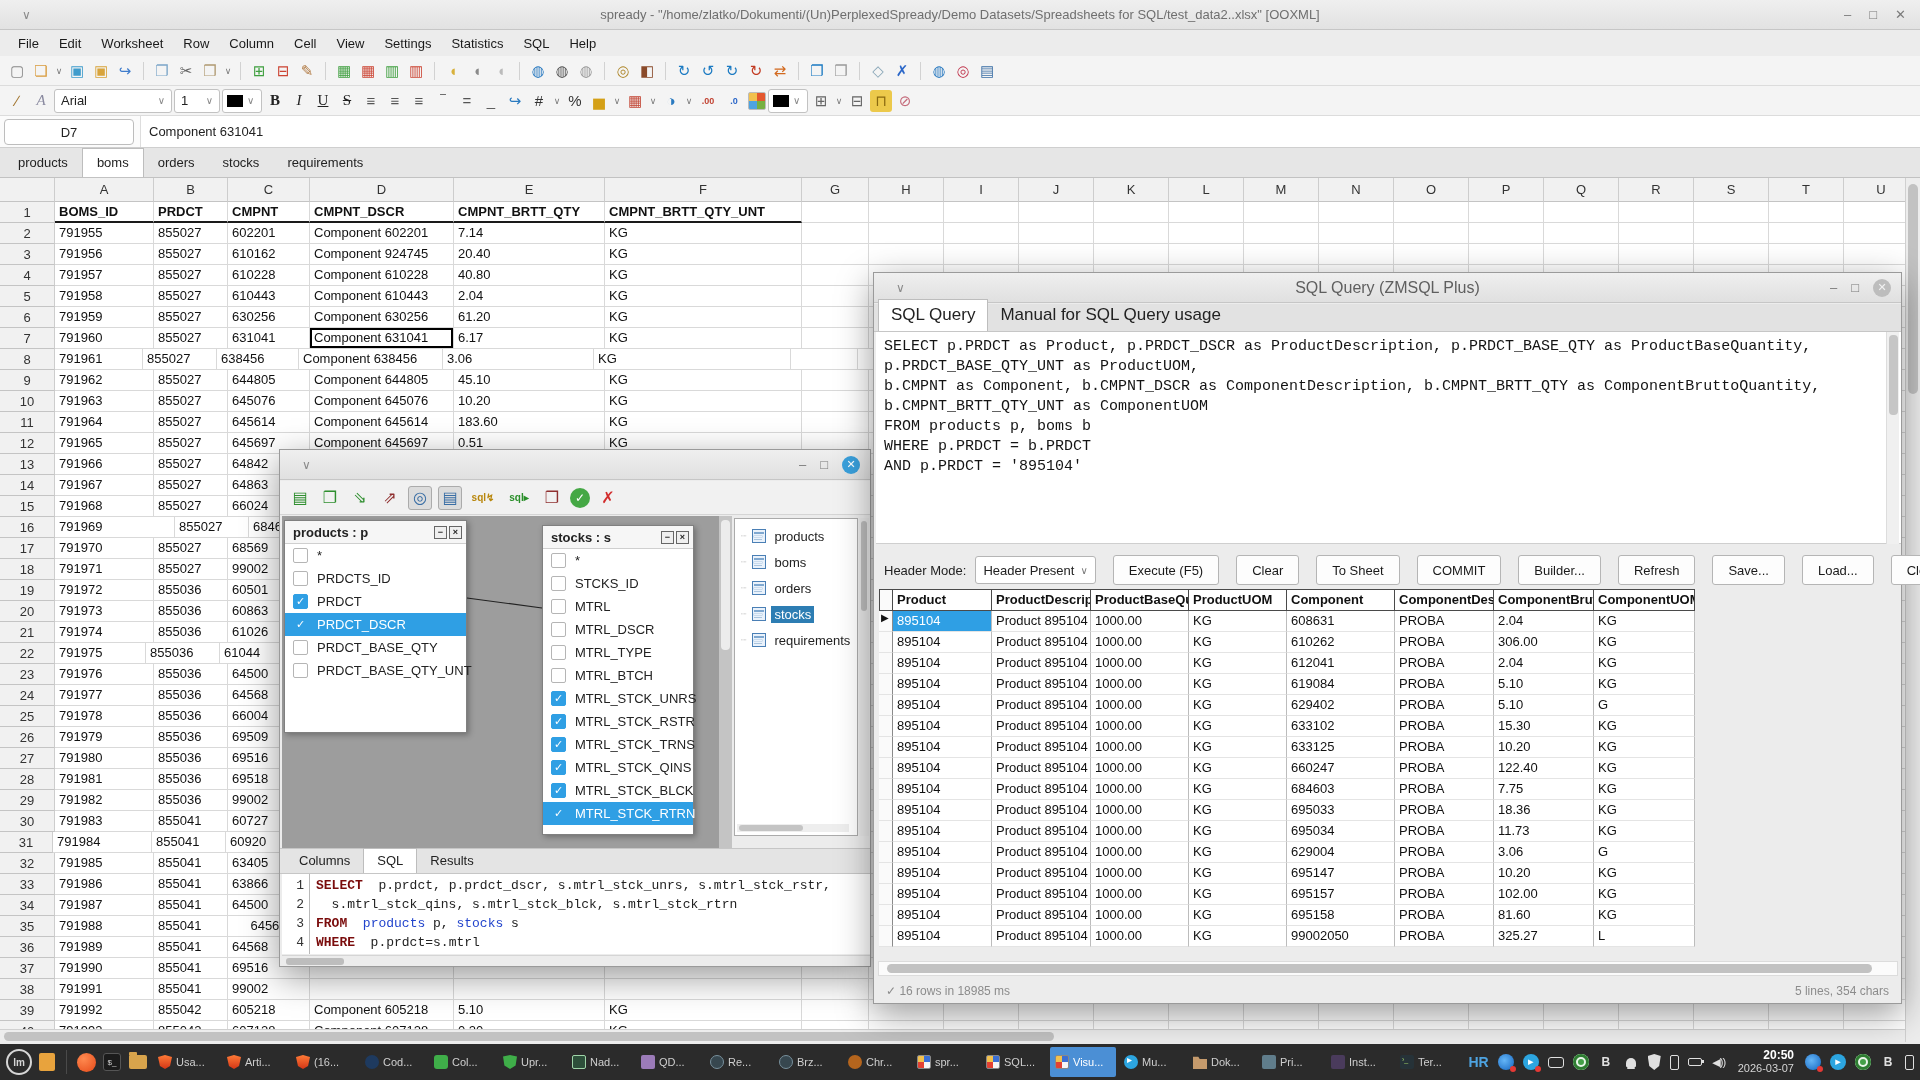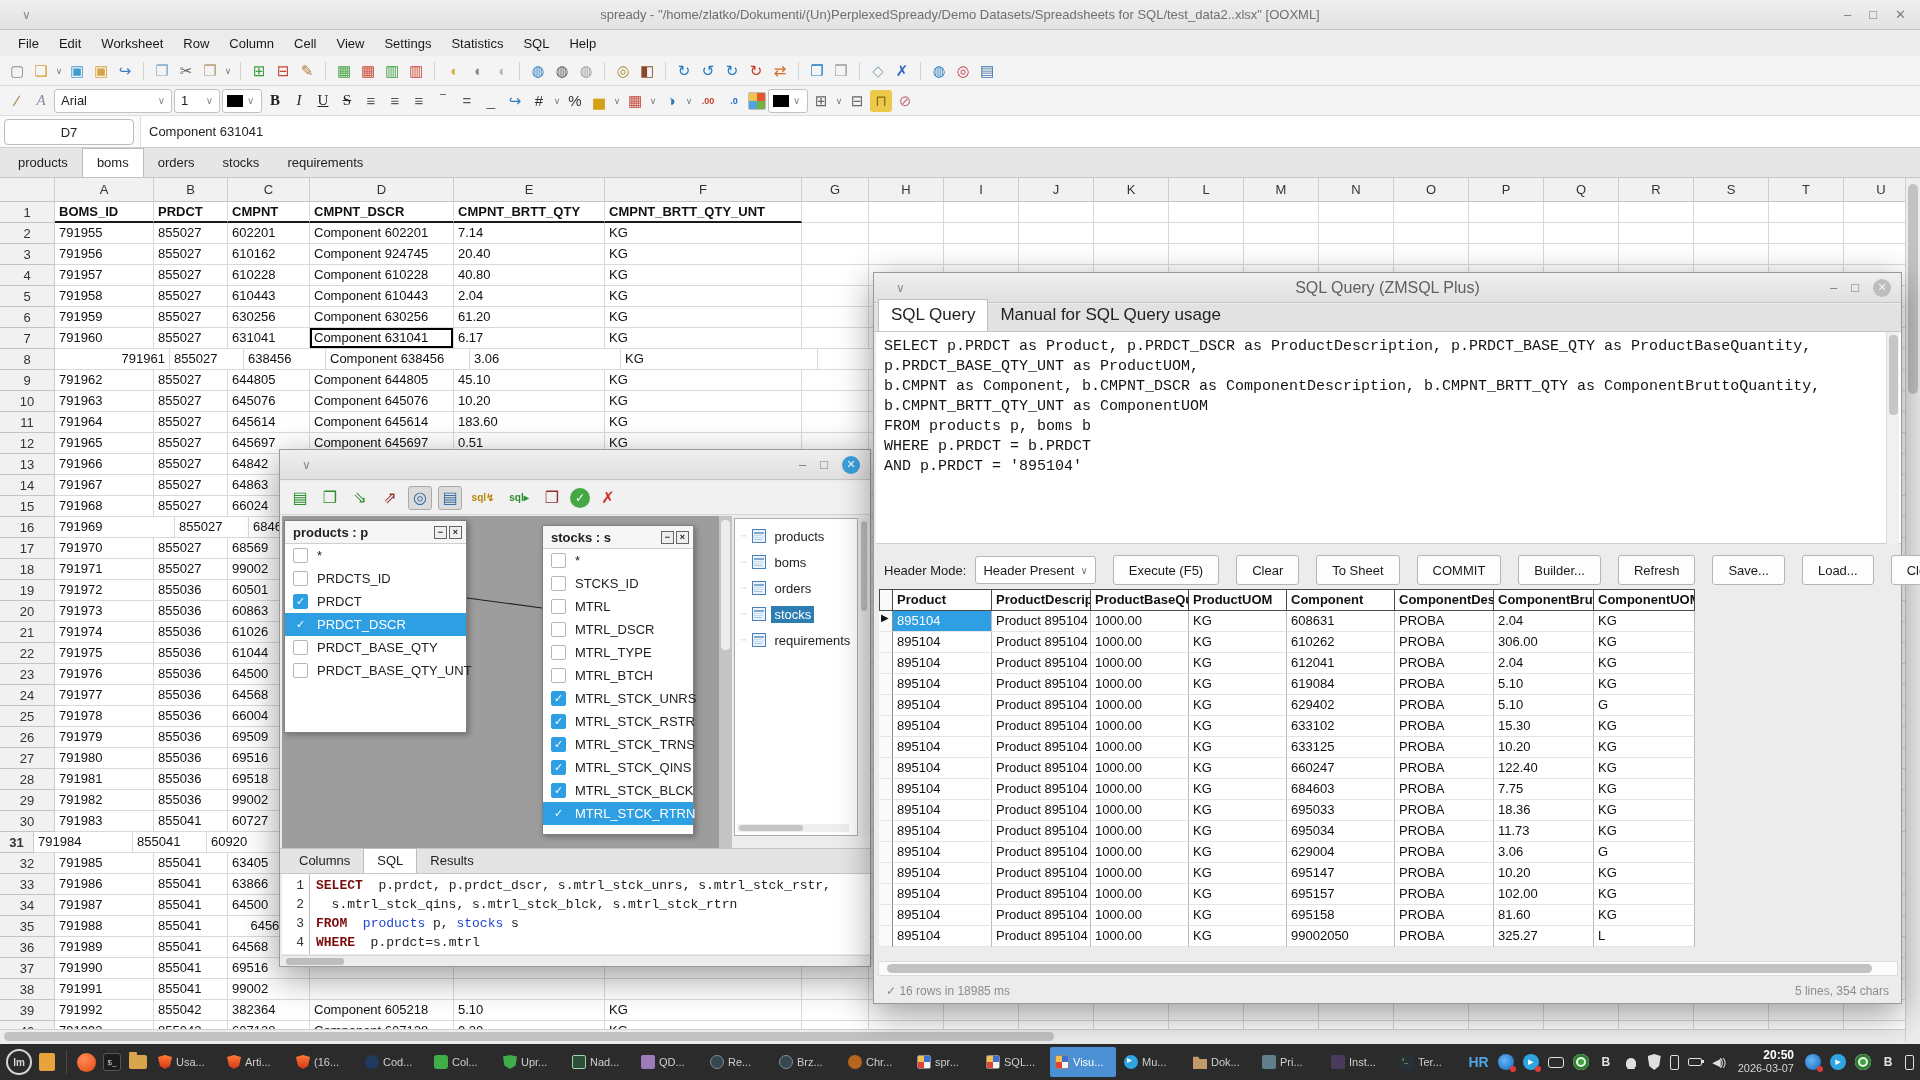--- a/index.html
+++ b/index.html
@@ -543,21 +543,21 @@
         <div class="gcell" style="width: 75px;"></div>
         <div class="gcell" style="width: 75px;"></div>
         <div class="gcell" style="width: 75px;"></div>
         <div class="gcell" style="width: 75px;"></div>
         <div class="gcell" style="width: 75px;"></div>
         <div class="gcell" style="width: 75px;"></div>
         <div class="gcell" style="width: 75px;"></div>
       </div>
       <div class="grow">
         <div class="gcell h" style="width: 55px;">8</div>
-        <div class="gcell" style="width: 115px; text-align: right;">791961</div>
+        <div class="gcell" style="width: 88px;">791961</div>
         <div class="gcell" style="width: 74px;">855027</div>
         <div class="gcell" style="width: 82px;">638456</div>
         <div class="gcell" style="width: 144px;">Component 638456</div>
         <div class="gcell" style="width: 151px;">3.06</div>
         <div class="gcell" style="width: 197px;">KG</div>
         <div class="gcell" style="width: 67px;"></div>
         <div class="gcell" style="width: 75px;"></div>
         <div class="gcell" style="width: 75px;"></div>
         <div class="gcell" style="width: 75px;"></div>
         <div class="gcell" style="width: 75px;"></div>
@@ -879,21 +879,21 @@
         <div class="gcell" style="width: 75px;"></div>
         <div class="gcell" style="width: 75px;"></div>
         <div class="gcell" style="width: 75px;"></div>
         <div class="gcell" style="width: 75px;"></div>
         <div class="gcell" style="width: 75px;"></div>
         <div class="gcell" style="width: 75px;"></div>
         <div class="gcell" style="width: 75px;"></div>
       </div>
       <div class="grow">
         <div class="gcell h" style="width: 55px;">22</div>
-        <div class="gcell" style="width: 99px;">791975</div>
+        <div class="gcell" style="width: 91px;">791975</div>
         <div class="gcell" style="width: 74px;">855036</div>
         <div class="gcell" style="width: 82px;">61044</div>
         <div class="gcell" style="width: 144px;"></div>
         <div class="gcell" style="width: 151px;"></div>
         <div class="gcell" style="width: 197px;"></div>
         <div class="gcell" style="width: 67px;"></div>
         <div class="gcell" style="width: 75px;"></div>
         <div class="gcell" style="width: 75px;"></div>
         <div class="gcell" style="width: 75px;"></div>
         <div class="gcell" style="width: 75px;"></div>
@@ -1094,21 +1094,21 @@
         <div class="gcell" style="width: 75px;"></div>
         <div class="gcell" style="width: 75px;"></div>
         <div class="gcell" style="width: 75px;"></div>
         <div class="gcell" style="width: 75px;"></div>
         <div class="gcell" style="width: 75px;"></div>
         <div class="gcell" style="width: 75px;"></div>
         <div class="gcell" style="width: 75px;"></div>
         <div class="gcell" style="width: 75px;"></div>
       </div>
       <div class="grow">
-        <div class="gcell h" style="width: 34px; font-weight: bold;">31</div>
+        <div class="gcell h" style="width: 53px;">31</div>
         <div class="gcell" style="width: 99px;">791984</div>
         <div class="gcell" style="width: 74px;">855041</div>
         <div class="gcell" style="width: 82px;">60920</div>
         <div class="gcell" style="width: 144px;"></div>
         <div class="gcell" style="width: 151px;"></div>
         <div class="gcell" style="width: 197px;"></div>
         <div class="gcell" style="width: 67px;"></div>
         <div class="gcell" style="width: 75px;"></div>
         <div class="gcell" style="width: 75px;"></div>
         <div class="gcell" style="width: 75px;"></div>
@@ -1289,21 +1289,21 @@
         <div class="gcell" style="width: 75px;"></div>
         <div class="gcell" style="width: 75px;"></div>
         <div class="gcell" style="width: 75px;"></div>
         <div class="gcell" style="width: 75px;"></div>
         <div class="gcell" style="width: 75px;"></div>
       </div>
       <div class="grow">
         <div class="gcell h" style="width: 55px;">39</div>
         <div class="gcell" style="width: 99px;">791992</div>
         <div class="gcell" style="width: 74px;">855042</div>
-        <div class="gcell" style="width: 82px;">382364</div>
+        <div class="gcell" style="width: 82px;">605218</div>
         <div class="gcell" style="width: 144px;">Component 605218</div>
         <div class="gcell" style="width: 151px;">5.10</div>
         <div class="gcell" style="width: 197px;">KG</div>
         <div class="gcell" style="width: 67px;"></div>
         <div class="gcell" style="width: 75px;"></div>
         <div class="gcell" style="width: 75px;"></div>
         <div class="gcell" style="width: 75px;"></div>
         <div class="gcell" style="width: 75px;"></div>
         <div class="gcell" style="width: 75px;"></div>
         <div class="gcell" style="width: 75px;"></div>

